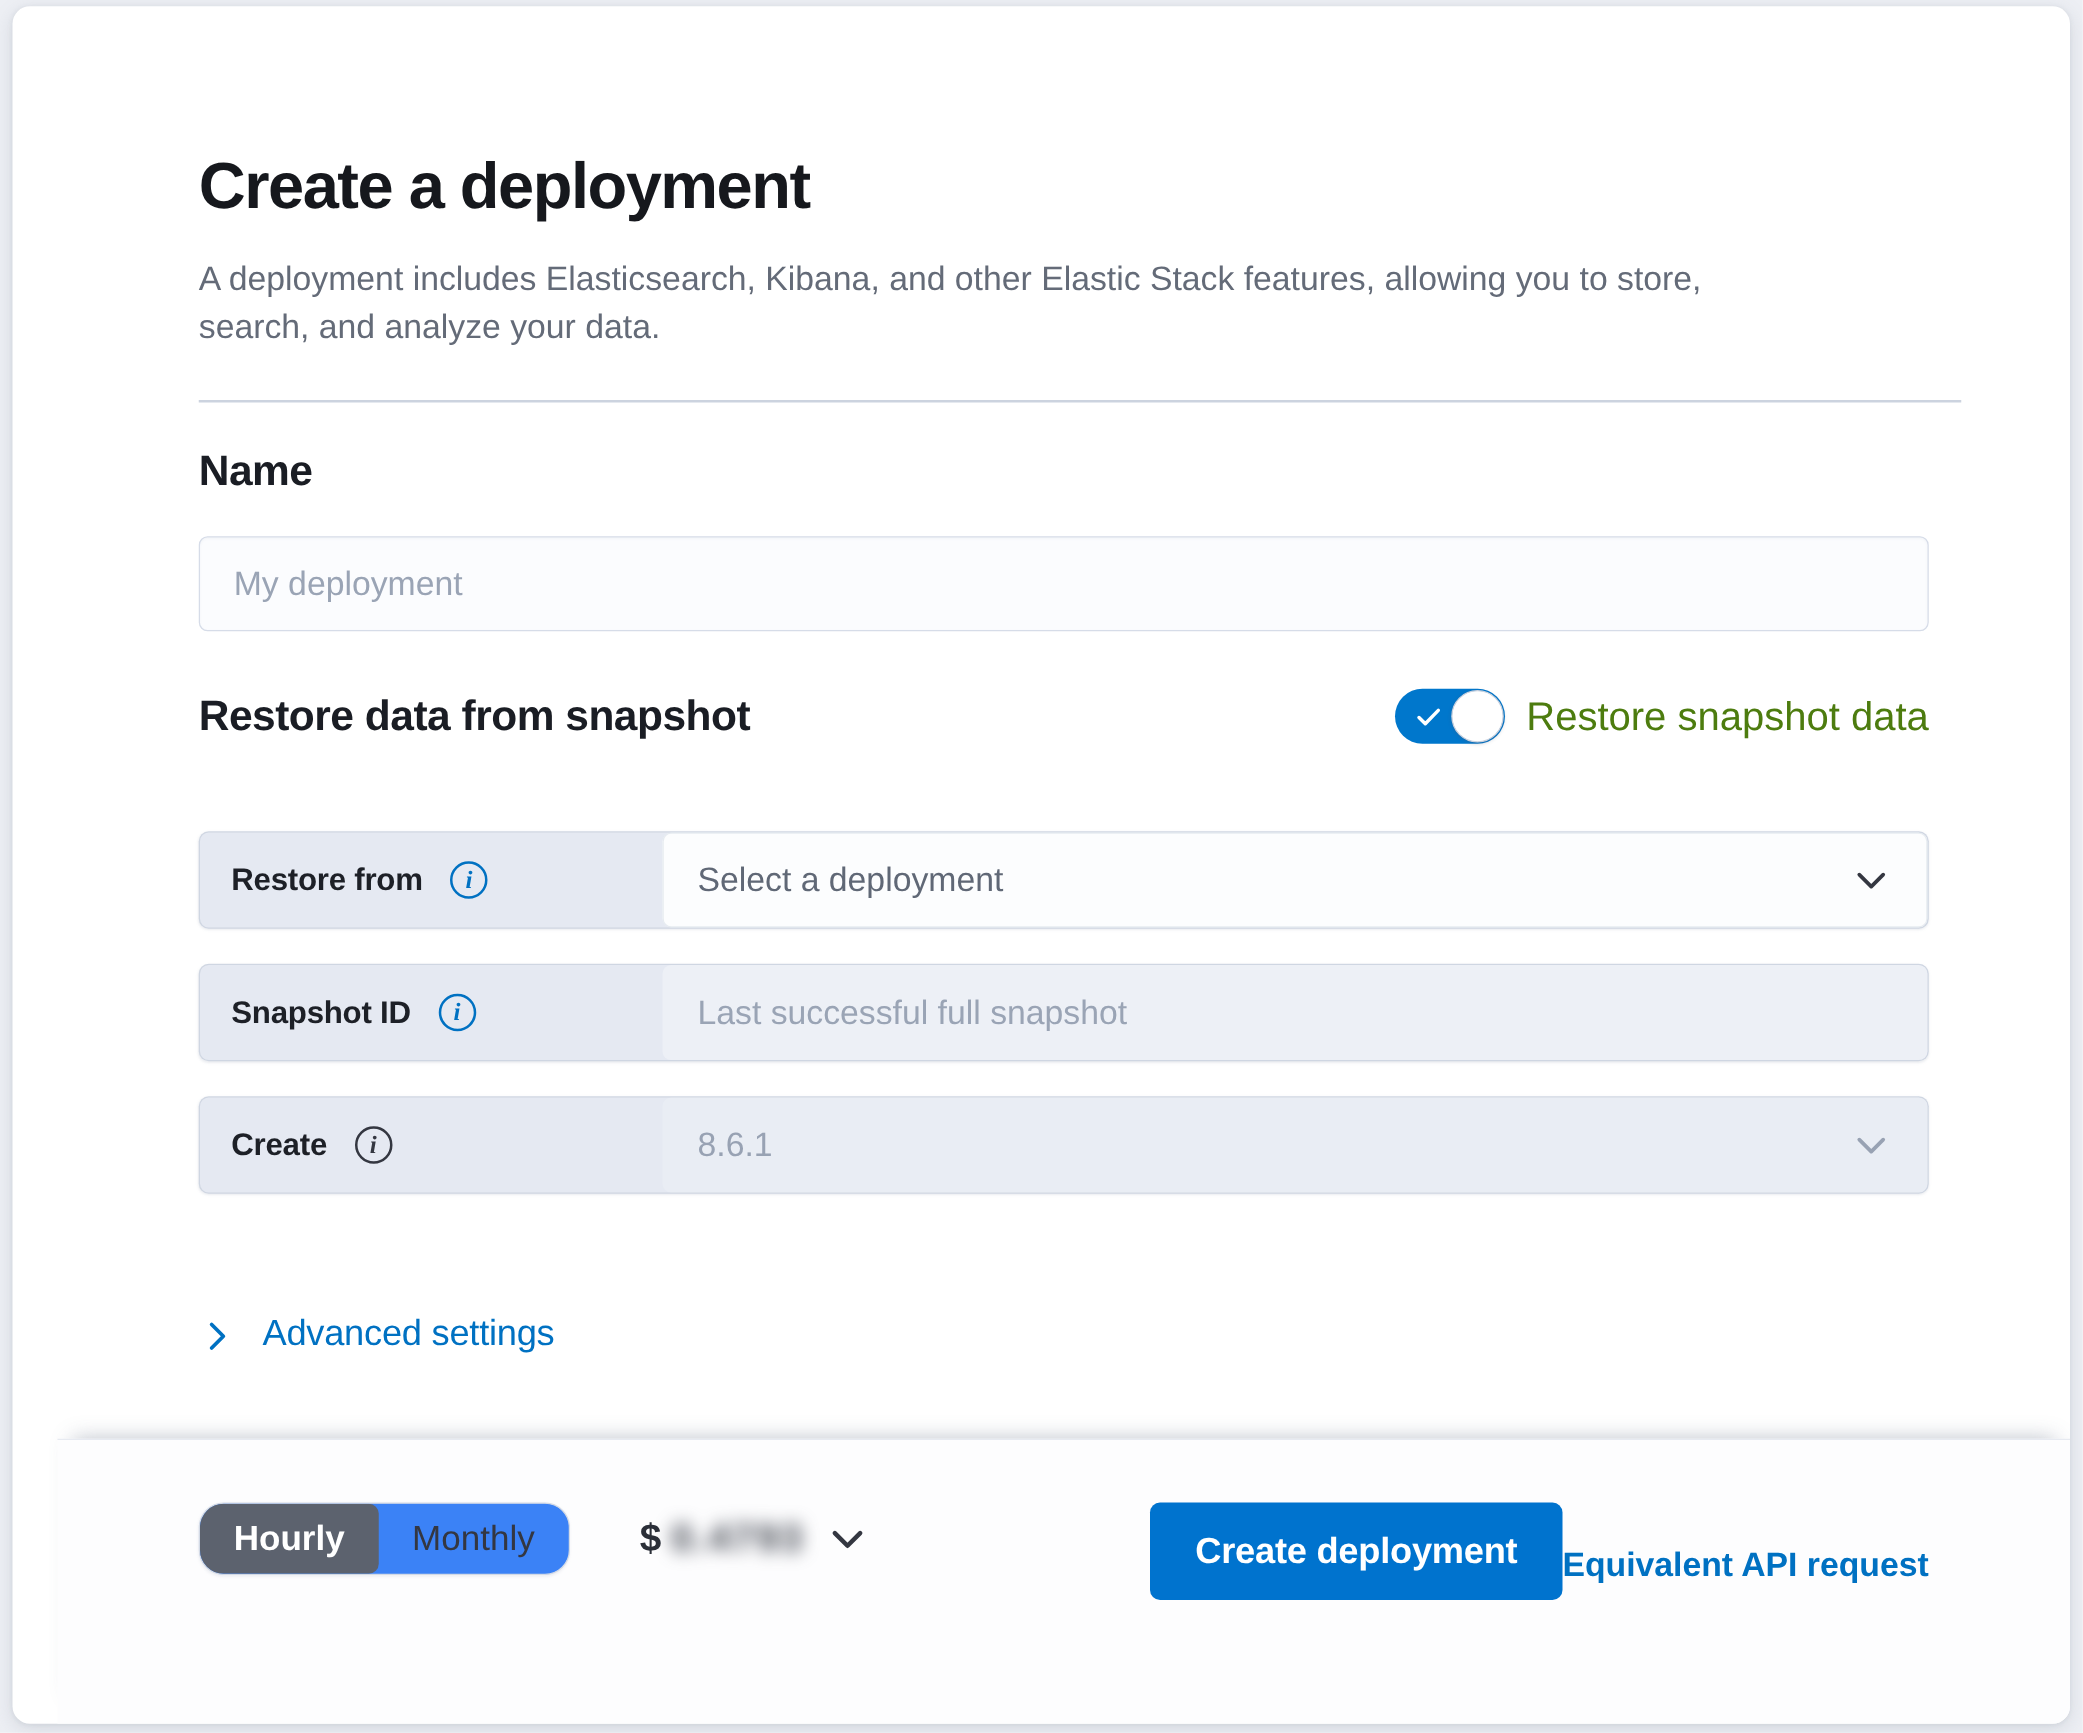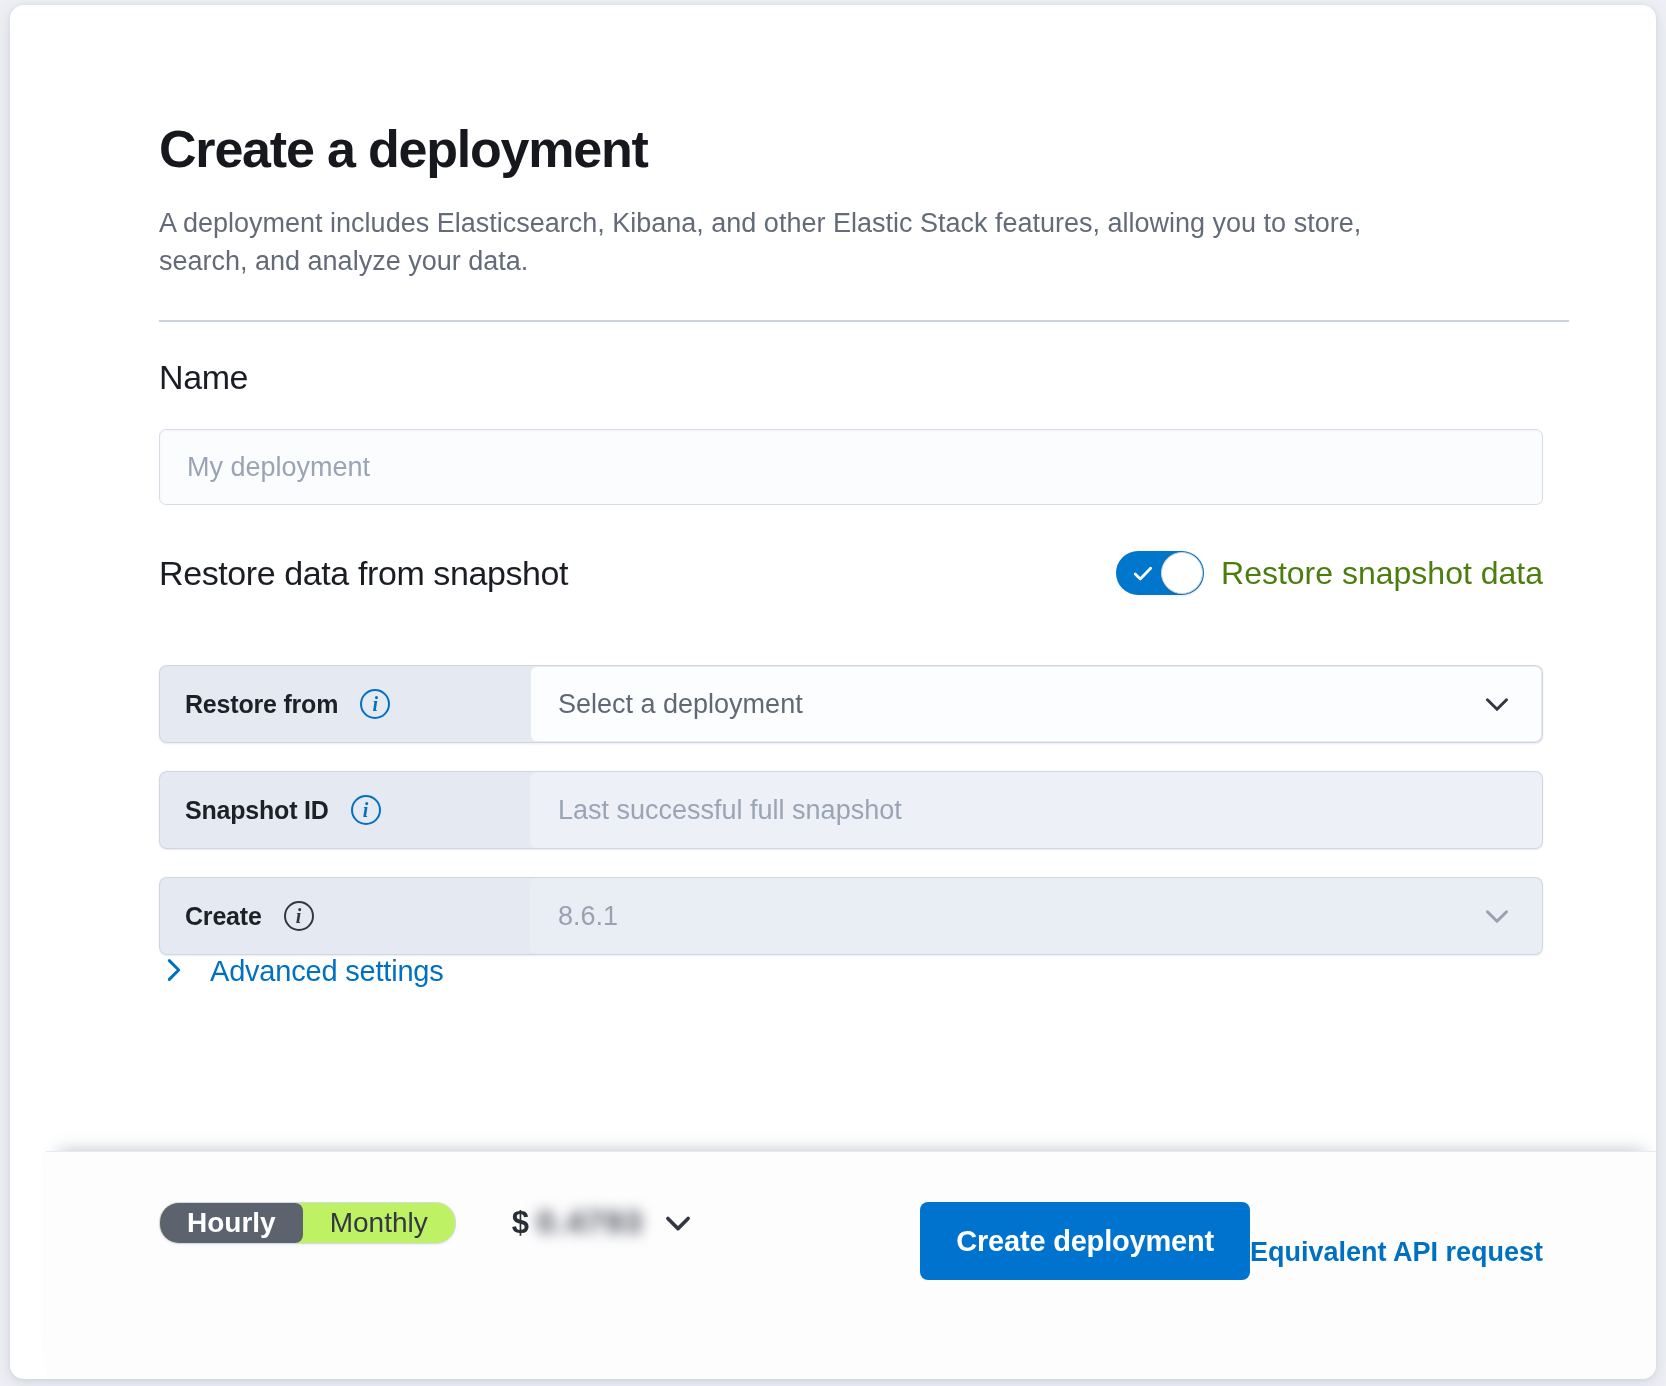--- a/index.html
+++ b/index.html
@@ -39,21 +39,21 @@
     color: #646b78;
   }
   .divider {
     margin-top: 40px;
     border: none;
     border-top: 2px solid #ccd3df;
     width: 1410px;
   }
   .section-heading {
     font-size: 34px;
-    font-weight: 400;
+    font-weight: 700;
     letter-spacing: -0.4px;
     color: #1a1d24;
   }
   .name-heading { margin-top: 36px; }
   .name-input {
     margin-top: 32px;
     width: 100%;
     height: 76px;
     background: #fbfcfe;
     border: 1px solid #d6dce8;
@@ -159,44 +159,45 @@
   }
   .value-select-disabled {
     background: #e9edf4;
     color: #98a2b3;
     cursor: default;
   }
   .chevron { width: 34px; height: 34px; flex: none; }
   .chev-dark { color: #343741; }
   .chev-gray { color: #98a2b3; }
   .advanced-row {
+    margin-top: 96px;
     display: inline-flex;
-    align-items: flex-start;
+    align-items: flex-end;
     gap: 21px;
     color: #0071c2;
     cursor: pointer;
   }
   .advanced-row .chev-right { width: 30px; height: 30px; }
   .advanced-row .advanced-text { font-size: 29px; font-weight: 500; letter-spacing: -0.2px; }
   .footer {
     flex: none;
     height: 228px;
     background: #fdfdfe;
     border-top: 1px solid #e7eaf1;
     box-shadow: 0 -12px 16px -12px rgba(105,115,135,0.45);
     padding: 50px 113px 0 113px;
     display: flex;
     align-items: flex-start;
     justify-content: space-between;
   }
   .footer-left { display: flex; align-items: center; gap: 56px; }
   .billing-toggle {
     display: flex;
-    height: 42px;
-    background: #bef264;
+    height: 58px;
+    background: #3b82f6;
     border: 1px solid #d3dae6;
     border-radius: 20px;
     overflow: hidden;
     box-shadow: 0 1px 2px rgba(140,150,170,0.12);
   }
   .billing-btn {
     border: none;
     background: transparent;
     font-family: "Liberation Sans", sans-serif;
     font-size: 28px;

